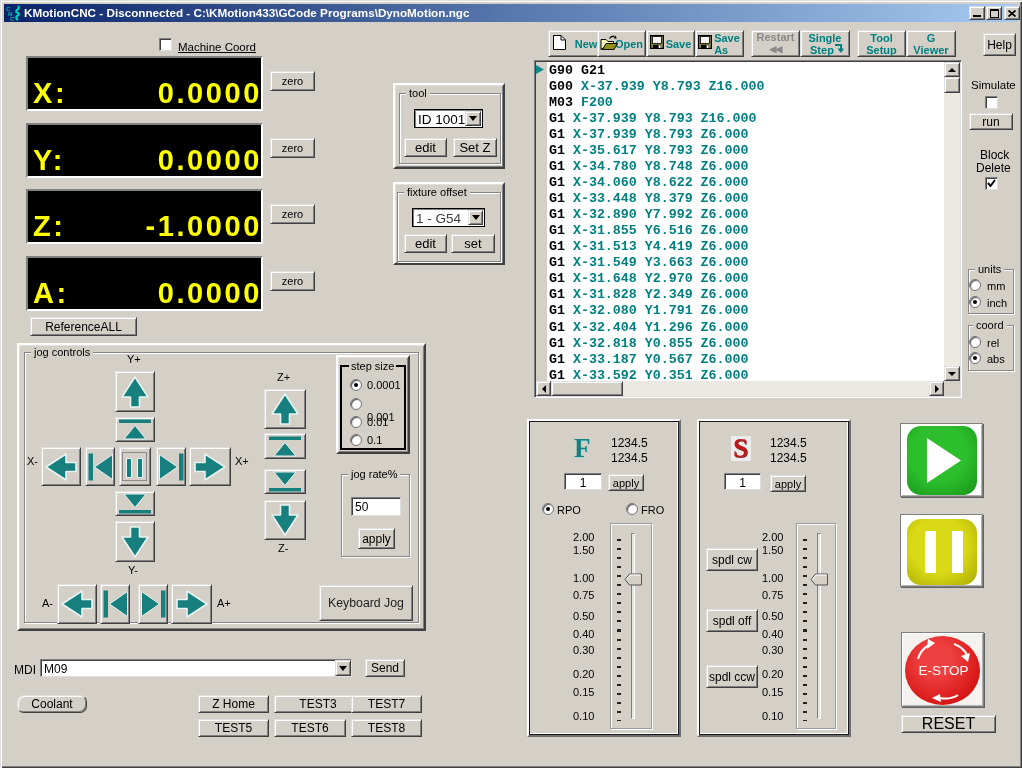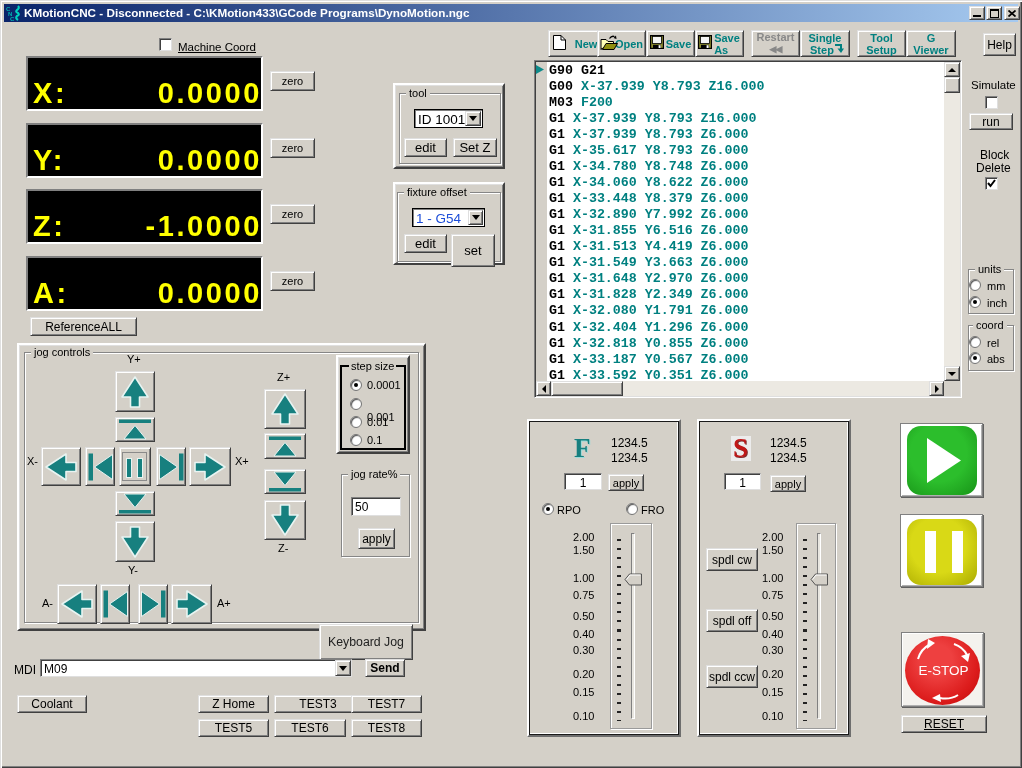--- a/index.html
+++ b/index.html
@@ -225,21 +225,21 @@
   <div class="radio" style="left:350px;top:416px;"></div>
     <div class="lbl" style="left:367px;top:416px;">0.01</div>
   <div class="radio" style="left:350px;top:434px;"></div>
     <div class="lbl" style="left:367px;top:434px;">0.1</div>
 
   <div class="gb" style="left:341px;top:474px;width:69px;height:83px;">
       <span>jog rate%</span>
     </div>
   <div class="sunken" style="left:351px;top:497px;width:50px;height:19px;font-size:12px;padding:2px 0 0 3px;">50</div>
   <div class="btn" style="left:358px;top:528px;width:37px;height:21px;font-size:12px;">apply</div>
-  <div class="btn" style="left:319px;top:585px;width:94px;height:36px;font-size:12.3px;color:#222;margin-top:39px;">Keyboard Jog</div>
+  <div class="btn" style="left:319px;top:585px;width:94px;height:36px;font-size:12.3px;color:#222;">Keyboard Jog</div>
 </div>
 
 <div id="toolbar">
   <div class="btn" style="left:548px;top:30px;width:60px;height:27px;">
     <svg width="13" height="15" viewBox="0 0 13 15" style="position:absolute;left:4px;top:4px;">
         <path d="M0.5 0.5 L8 0.5 L12.5 5 L12.5 14.5 L0.5 14.5 Z" fill="#fff" stroke="#000"></path>
         <path d="M8 0.5 L8 5 L12.5 5" fill="none" stroke="#000"></path>
       </svg>
     <span class="tbtxt" style="margin-left:16px;">New</span>
   </div>
@@ -438,56 +438,56 @@
     <div class="abs" style="left:0;top:30px;width:83px;text-align:center;font-size:13.5px;color:#fff;">E-STOP</div>
     <svg class="abs" style="left:0;top:0;" width="83" height="75" viewBox="0 0 83 75">
       <path d="M16 26 Q19 16 27 12" fill="none" stroke="#fff" stroke-width="2"></path>
         <polygon points="26,6 33,10 25,16" fill="#fff"></polygon>
       <path d="M52 11 Q61 14 65 22" fill="none" stroke="#fff" stroke-width="2"></path>
         <polygon points="68,20 66,29 59,23" fill="#fff"></polygon>
       <path d="M56 62 Q48 67 38 65" fill="none" stroke="#fff" stroke-width="2"></path>
         <polygon points="38,61 30,65 39,69" fill="#fff"></polygon>
     </svg>
   </div>
-  <div class="btn" style="left:901px;top:715px;width:86px;height:18px;font-size:12px;text-decoration:underline;">RESET</div>
+  <div class="btn" style="left:901px;top:715px;width:95px;height:18px;font-size:16px;">RESET</div>
 </div>
 
 <div id="toolfix">
   <div class="raised" style="left:393px;top:83px;width:112px;height:86px;border-width:2px;"></div>
   <div class="gb" style="left:399px;top:93px;width:102px;height:71px;">
       <span>tool</span>
     </div>
   <div class="abs" style="left:414px;top:109px;width:69px;height:19px;background:#fff;border:1px solid #000;box-shadow:1px 1px 0 #808080 inset;"></div>
   <div class="abs" style="left:418px;top:112px;font-size:13.5px;color:#000;">ID 1001</div>
   <div class="btn" style="left:465px;top:111px;width:16px;height:15px;">
       <span style="width:0;height:0;border:4px solid transparent;border-top:5px solid #000;margin-top:4px;"></span>
     </div>
   <div class="btn" style="left:404px;top:138px;width:43px;height:19px;font-size:13px;">edit</div>
   <div class="btn" style="left:453px;top:138px;width:44px;height:19px;font-size:13px;">Set Z</div>
 
   <div class="raised" style="left:393px;top:182px;width:112px;height:83px;border-width:2px;"></div>
   <div class="gb" style="left:397px;top:192px;width:104px;height:70px;">
       <span>fixture offset</span>
     </div>
   <div class="abs" style="left:412px;top:208px;width:73px;height:19px;background:#fff;border:1px solid #000;box-shadow:1px 1px 0 #808080 inset;"></div>
-  <div class="abs" style="left:416px;top:211px;font-size:13.5px;color:#1d4ed8;">1 - G54</div>
+  <div class="abs" style="left:416px;top:211px;font-size:13.5px;color:#404040;">1 - G54</div>
   <div class="btn" style="left:468px;top:210px;width:15px;height:15px;">
       <span style="width:0;height:0;border:4px solid transparent;border-top:5px solid #000;margin-top:4px;"></span>
     </div>
   <div class="btn" style="left:404px;top:234px;width:43px;height:19px;font-size:13px;">edit</div>
-  <div class="btn" style="left:451px;top:234px;width:44px;height:33px;font-size:13px;">set</div>
+  <div class="btn" style="left:451px;top:234px;width:44px;height:19px;font-size:13px;">set</div>
 </div>
 
 <div id="mdi">
   <div class="lbl" style="left:14px;top:663px;font-size:12px;">MDI</div>
   <div class="sunken" style="left:40px;top:659px;width:312px;height:18px;font-size:12px;padding:2px 0 0 3px;">M09</div>
   <div class="btn" style="left:335px;top:660px;width:16px;height:16px;">
       <span style="width:0;height:0;border:4px solid transparent;border-top:5px solid #000;margin-top:4px;"></span>
     </div>
-  <div class="btn" style="left:365px;top:659px;width:40px;height:18px;font-size:12px;font-weight:bold;">Send</div>
-  <div class="btn" style="left:17px;top:695px;width:70px;height:18px;font-size:12px;">Coolant</div>
+  <div class="btn" style="left:365px;top:659px;width:40px;height:18px;font-size:12px;">Send</div>
+  <div class="btn" style="left:17px;top:695px;width:70px;height:18px;font-size:12px;border-radius:7px;">Coolant</div>
   <div class="btn" style="left:198px;top:695px;width:71px;height:18px;font-size:12px;">Z Home</div>
   <div class="btn" style="left:274px;top:695px;width:88px;height:18px;font-size:12px;">TEST3</div>
   <div class="btn" style="left:351px;top:695px;width:71px;height:18px;font-size:12px;">TEST7</div>
   <div class="btn" style="left:198px;top:719px;width:71px;height:18px;font-size:12px;">TEST5</div>
   <div class="btn" style="left:274px;top:719px;width:72px;height:18px;font-size:12px;">TEST6</div>
   <div class="btn" style="left:351px;top:719px;width:71px;height:18px;font-size:12px;">TEST8</div>
 </div>
 
 </body></html>

